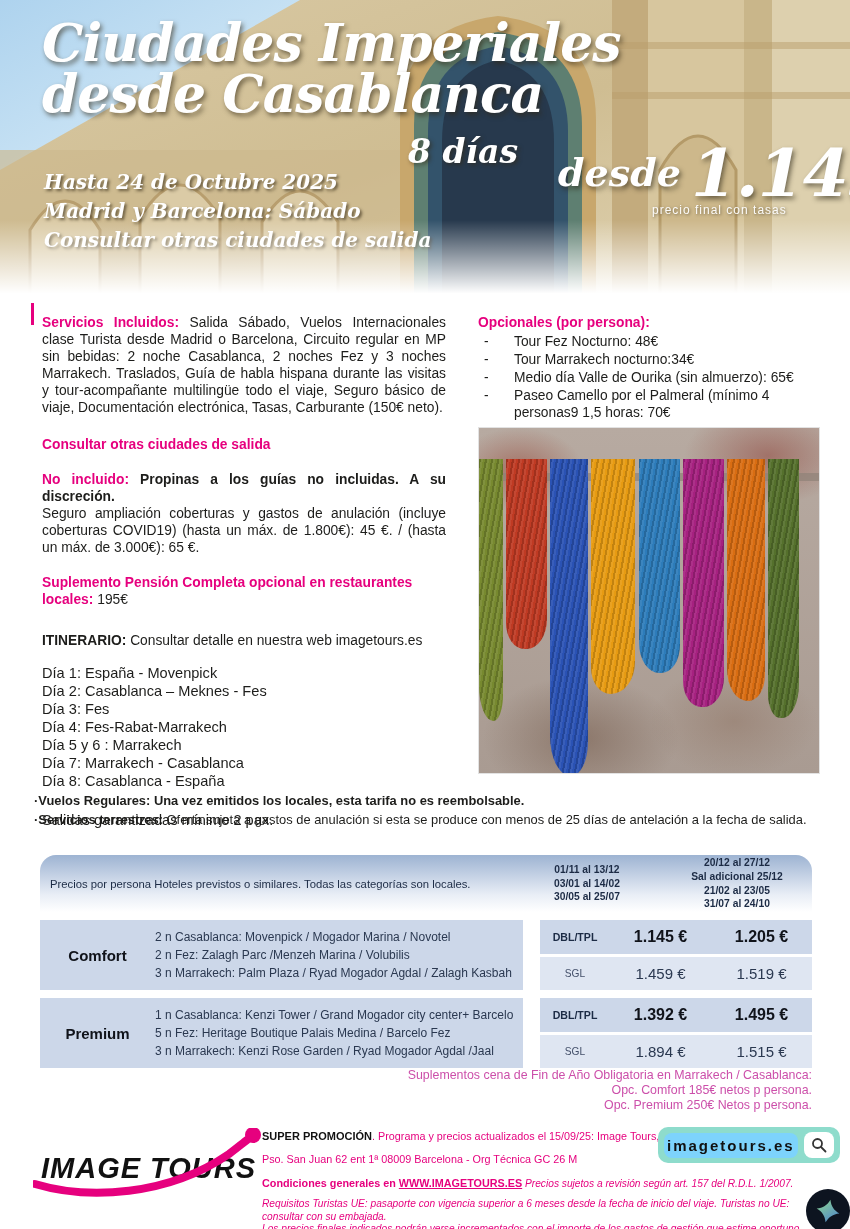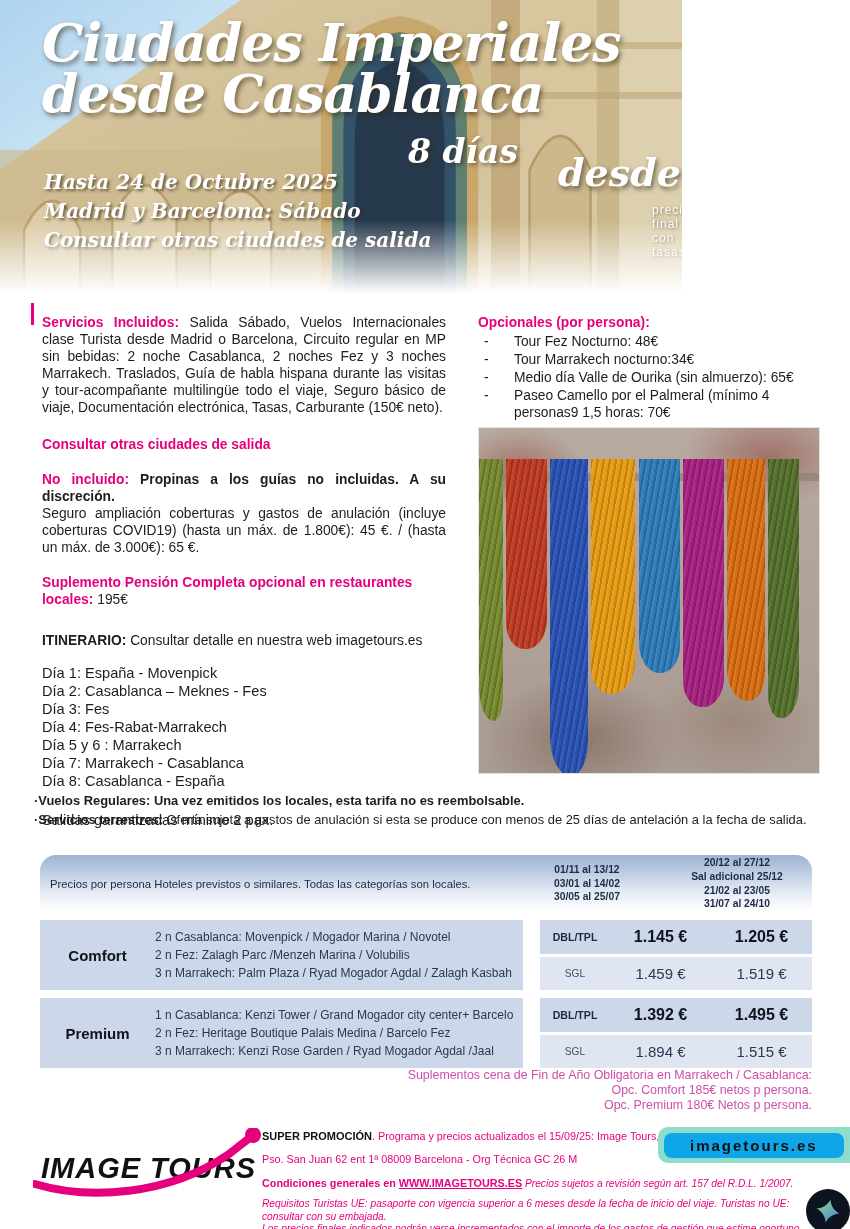--- a/index.html
+++ b/index.html
@@ -1,21 +1,21 @@
 <!DOCTYPE html>
 <html><head>
 <meta charset="utf-8">
 <style>
   html,body{margin:0;padding:0;}
   body{
     width:850px;height:1229px;position:relative;background:#ffffff;
     font-family:"Liberation Sans",sans-serif;color:#222;overflow:hidden;
   }
   
-  .hero{position:absolute;left:0;top:0;width:682px;height:300px;overflow:hidden;}
+  .hero{position:absolute;left:0;top:0;width:850px;height:300px;overflow:hidden;}
   .hero-art{position:absolute;inset:0;width:100%;height:100%;}
   .hero-fade{position:absolute;left:0;bottom:0;width:100%;height:80px;
     background:linear-gradient(to bottom,rgba(255,255,255,0),#ffffff 92%);}
   .script{font-family:"DejaVu Serif",serif;font-style:italic;font-weight:bold;color:#fff;}
   .hero-title{position:absolute;left:42px;top:18px;line-height:.95;
     text-shadow:2px 3px 5px rgba(50,40,20,.6);}
   .hero-title .l1{font-size:52px;letter-spacing:-1px;display:block;}
   .hero-title .l2{font-size:52px;letter-spacing:-1px;display:block;margin-top:2px;}
   .hero-days{position:absolute;left:408px;top:132px;font-size:33px;
     text-shadow:2px 2px 4px rgba(50,40,20,.6);}
@@ -97,21 +97,21 @@
   .ft-promo-label{color:#111;font-weight:bold;font-size:11px;}
   .ft-magenta{color:#e6007e;}
   .ft-addr{margin-top:9px;}
   .ft-cond{margin-top:11px;}
   .ft-cond .lbl{font-weight:bold;color:#e6007e;}
   .ft-cond a{color:#e6007e;font-weight:bold;text-decoration:underline;cursor:pointer;}
   .ft-italic{font-style:italic;color:#e6007e;font-size:10.2px;}
   .ft-legal{margin-top:7px;}
   .web-badge{position:absolute;left:658px;top:1127px;background:#8edccc;border-radius:10px;
     padding:5px 6px;display:flex;align-items:center;gap:6px;}
-  .web-pill{background:#0ea5e9;border-radius:8px;padding:4px 26px;font-weight:bold;
+  .web-pill{background:#7dd3fc;border-radius:8px;padding:4px 3px;font-weight:bold;
     font-size:15px;letter-spacing:2px;color:#111;}
   .web-search{background:#fff;border-radius:8px;width:30px;height:26px;display:flex;
     align-items:center;justify-content:center;cursor:pointer;}
   .corner-badge{position:absolute;left:806px;top:1189px;width:44px;height:44px;border-radius:50%;
     background:#0d1420;display:flex;align-items:center;justify-content:center;}
 </style>
 </head>
 <body>
 
 <div class="hero">
@@ -268,21 +268,21 @@
         <div class="p2">1.519 €</div>
       </div>
     </div>
   </div>
 
   <div class="pkg-row">
     <div class="pkg-left">
       <div class="pkg-cat">Premium</div>
       <div class="pkg-hotels">
         <p>1 n Casablanca: Kenzi Tower / Grand Mogador city center+ Barcelo</p>
-        <p>2 n Fez: Heritage Boutique Palais Medina / Barcelo Fez</p>
+        <p>5 n Fez: Heritage Boutique Palais Medina / Barcelo Fez</p>
         <p>3 n Marrakech: Kenzi Rose Garden / Ryad Mogador Agdal /Jaal</p>
       </div>
     </div>
     <div class="pkg-prices">
       <div class="band dbl">
         <div class="lab">DBL/TPL</div>
         <div class="p1">1.392 €</div>
         <div class="p2">1.495 €</div>
       </div>
       <div class="band sgl">
@@ -290,21 +290,21 @@
         <div class="p1">1.894 €</div>
         <div class="p2">1.515 €</div>
       </div>
     </div>
   </div>
 </div>
 
 <div class="suplementos">
   <div>Suplementos cena de Fin de Año Obligatoria en Marrakech / Casablanca:</div>
   <div>Opc. Comfort  185€ netos p persona.</div>
-  <div>Opc. Premium 180€ Netos p persona.</div>
+  <div>Opc. Premium 250€ Netos p persona.</div>
 </div>
 
 <div class="logo">
   <div class="logo-text">IMAGE TOURS</div>
   <svg class="logo-swoosh" viewBox="0 0 230 80">
     <path d="M2 56 C 55 72, 135 68, 196 26 C 204 20, 210 15, 214 12" stroke="#e6007e" stroke-width="8" fill="none" stroke-linecap="round"></path>
     <circle cx="220" cy="7" r="8" fill="#e6007e"></circle>
   </svg>
 </div>
 

